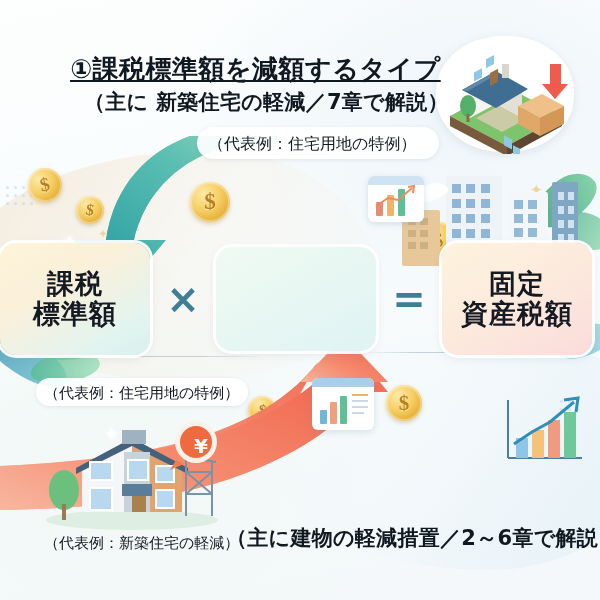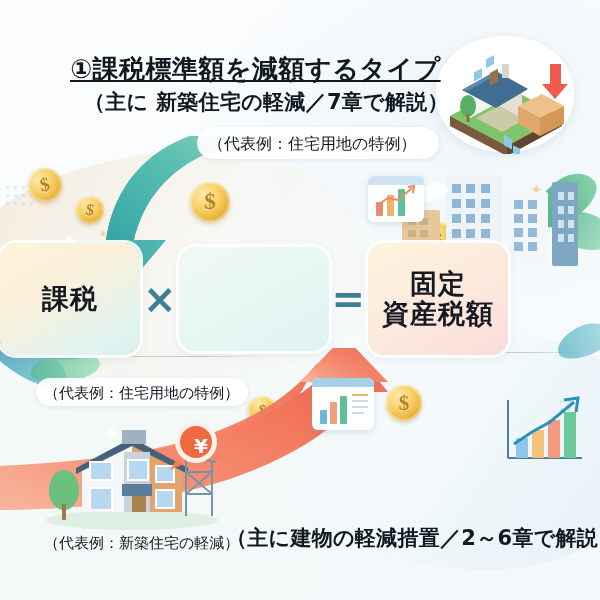--- a/index.html
+++ b/index.html
@@ -39,22 +39,22 @@
     background:radial-gradient(circle at 34% 30%,#fde9a9 0%,#f6cf63 42%,#e3ab33 78%,#c98f1f 100%);
     box-shadow:inset 0 0 0 2px rgba(255,255,255,.35),0 2px 4px rgba(150,110,20,.28);
     display:flex;align-items:center;justify-content:center;
     color:#b8801a;font-weight:bold;font-family:"Liberation Serif",serif;}
   .coin span{text-shadow:0 1px 0 rgba(255,255,255,.55);}
 
   
   .arrow-wrap{position:absolute;pointer-events:none;}
 
   
-  .formula{position:absolute;left:0;top:238px;width:508px;height:122px;
-    display:flex;align-items:center;justify-content:flex-start;gap:0;}
+  .formula{position:absolute;left:0;top:238px;width:600px;height:122px;
+    display:flex;align-items:center;justify-content:flex-start;gap:12px;}
   .fbox{
     position:relative;border-radius:16px;display:flex;flex-direction:column;
     align-items:center;justify-content:center;
     box-shadow:0 0 0 3px rgba(255,255,255,.92),0 3px 10px rgba(120,140,150,.18);
   }
   .fbox .l{font-weight:bold;color:#141922;letter-spacing:1px;
     font-family:"DejaVu Sans","Liberation Sans",sans-serif;line-height:1.12;}
   .box1{width:150px;height:112px;background:linear-gradient(150deg,#fdf4d9 0%,#faf0da 38%,#e3f4ef 78%,#d7f0ee 100%);}
   .box2{width:160px;height:104px;background:linear-gradient(150deg,#f0faf3 0%,#e8f7f2 45%,#dff3f4 100%);}
   .box3{width:150px;height:112px;background:linear-gradient(150deg,#fdf3dd 0%,#fcebdd 45%,#fbdcdc 100%);}
@@ -359,20 +359,21 @@
   <div style="position:absolute;left:185px;top:430px;width:32px;height:32px;display:flex;align-items:center;justify-content:center;color:#fff;font-size:20px;font-weight:bold;font-family:'DejaVu Sans',sans-serif;">¥</div>
 
   <div class="ttl h1" style="left:70px;top:52px;text-decoration:underline;">①課税標準額を減額するタイプ</div>
   <div class="ttl h2" style="left:84px;top:88px;">（主に 新築住宅の軽減／7章で解説）</div>
   <div class="pill" style="left:197px;top:127px;width:242px;height:32px;"></div>
   <div class="cap" style="left:208px;top:134px;font-size:16px;">（代表例：住宅用地の特例）</div>
 
   <div class="formula">
     <div class="fbox box1">
       <div class="l">課税</div>
+      <div class="l">標準額</div>
     </div>
     <div class="op op-x">×</div>
     <div class="fbox box2">
     </div>
     <div class="op op-eq">=</div>
     <div class="fbox box3">
       <div class="l">固定</div>
       <div class="l">資産税額</div>
     </div>
   </div>

